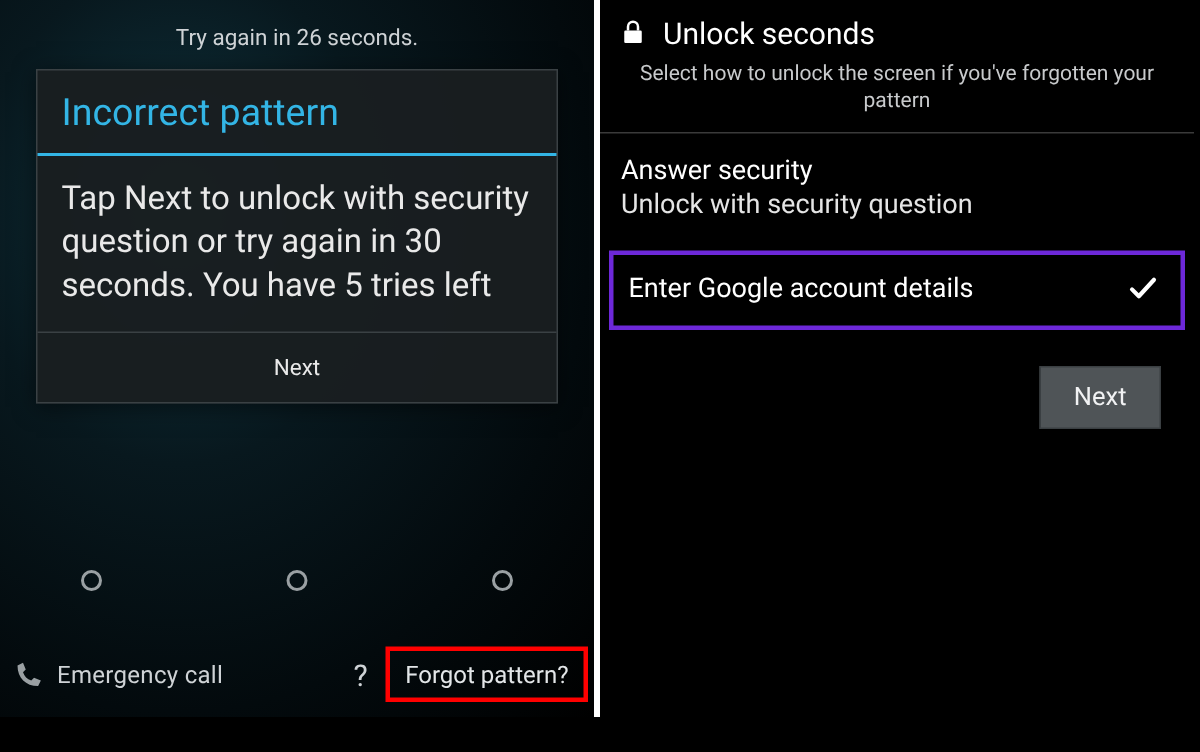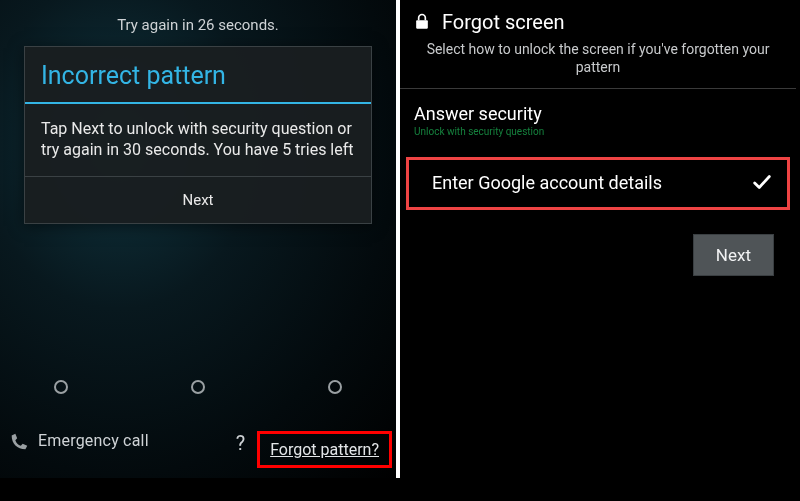--- a/index.html
+++ b/index.html
@@ -47,21 +47,21 @@
     padding: 14px 16px 12px;
   }
   .dialog-rule {
     height: 2px;
     background: #33b5e5;
     margin: 0;
     border: none;
   }
   .dialog-body {
     color: #e9e9e9;
-    font-size: 16px;
+    font-size: 22px;
     line-height: 1.32;
     padding: 14px 16px 16px;
   }
   .dialog-buttons {
     display: flex;
     border-top: 1px solid #3a4144;
   }
   .dialog-buttons .btn {
     flex: 1;
     text-align: center;
@@ -83,21 +83,21 @@
   .dot {
     width: 14px; height: 14px;
     border: 2px solid #9aa0a3;
     border-radius: 50%;
   }
 
   .bottom-bar {
     position: absolute;
     left: 0; right: 0; bottom: 0;
     display: flex;
-    align-items: flex-start;
+    align-items: center;
     padding: 8px 4px 10px 8px;
     gap: 6px;
     color: #cfd3d6;
   }
   .phone-icon svg { display:block; }
   .emergency {
     flex: 1;
     font-size: 16px;
     color: #cfd3d6;
     letter-spacing: .2px;
@@ -106,21 +106,20 @@
   .q-icon {
     font-size: 20px;
     color: #cfd3d6;
     padding: 0 6px;
   }
   .forgot {
     font-size: 16px;
     color: #e3e6e8;
     padding: 6px 10px;
     border: 3px solid #ff0000;
-    text-decoration: underline;
   }
 
   
   .r-header {
     display: flex;
     align-items: center;
     gap: 10px;
     padding: 10px 12px 2px;
   }
   .lock-icon svg { display:block; }
@@ -143,27 +142,27 @@
   }
   .opt {
     padding: 14px 14px 14px 14px;
     position: relative;
   }
   .opt-title {
     font-size: 18px;
     margin-bottom: 2px;
   }
   .opt-sub {
-    font-size: 10px;
-    color: #15803d;
+    font-size: 18px;
+    color: #e5e5e5;
   }
   .opt.highlight {
-    border: 3px solid #ef4444;
+    border: 3px solid #6d28d9;
     margin: 6px 6px 0 6px;
-    padding: 12px 23px;
+    padding: 12px 10px;
   }
   .check {
     position: absolute;
     right: 14px;
     top: 50%;
     transform: translateY(-50%);
   }
   .next-wrap {
     display: flex;
     justify-content: flex-end;
@@ -213,21 +212,21 @@
 </div>
 
 <div class="pane right">
   <div class="r-header">
     <span class="lock-icon">
       <svg width="20" height="20" viewBox="0 0 24 24" fill="#fff">
         <rect x="5" y="10" width="14" height="10" rx="1"></rect>
         <path d="M8 10V7a4 4 0 0 1 8 0v3" fill="none" stroke="#fff" stroke-width="2"></path>
       </svg>
     </span>
-    <div class="r-title">Forgot screen</div>
+    <div class="r-title">Unlock seconds</div>
   </div>
   <div class="r-sub">Select how to unlock the screen if you've forgotten your pattern</div>
   <hr class="r-divider">
 
   <div class="opt">
     <div class="opt-title">Answer security</div>
     <div class="opt-sub">Unlock with security question</div>
   </div>
 
   <div class="opt highlight">

